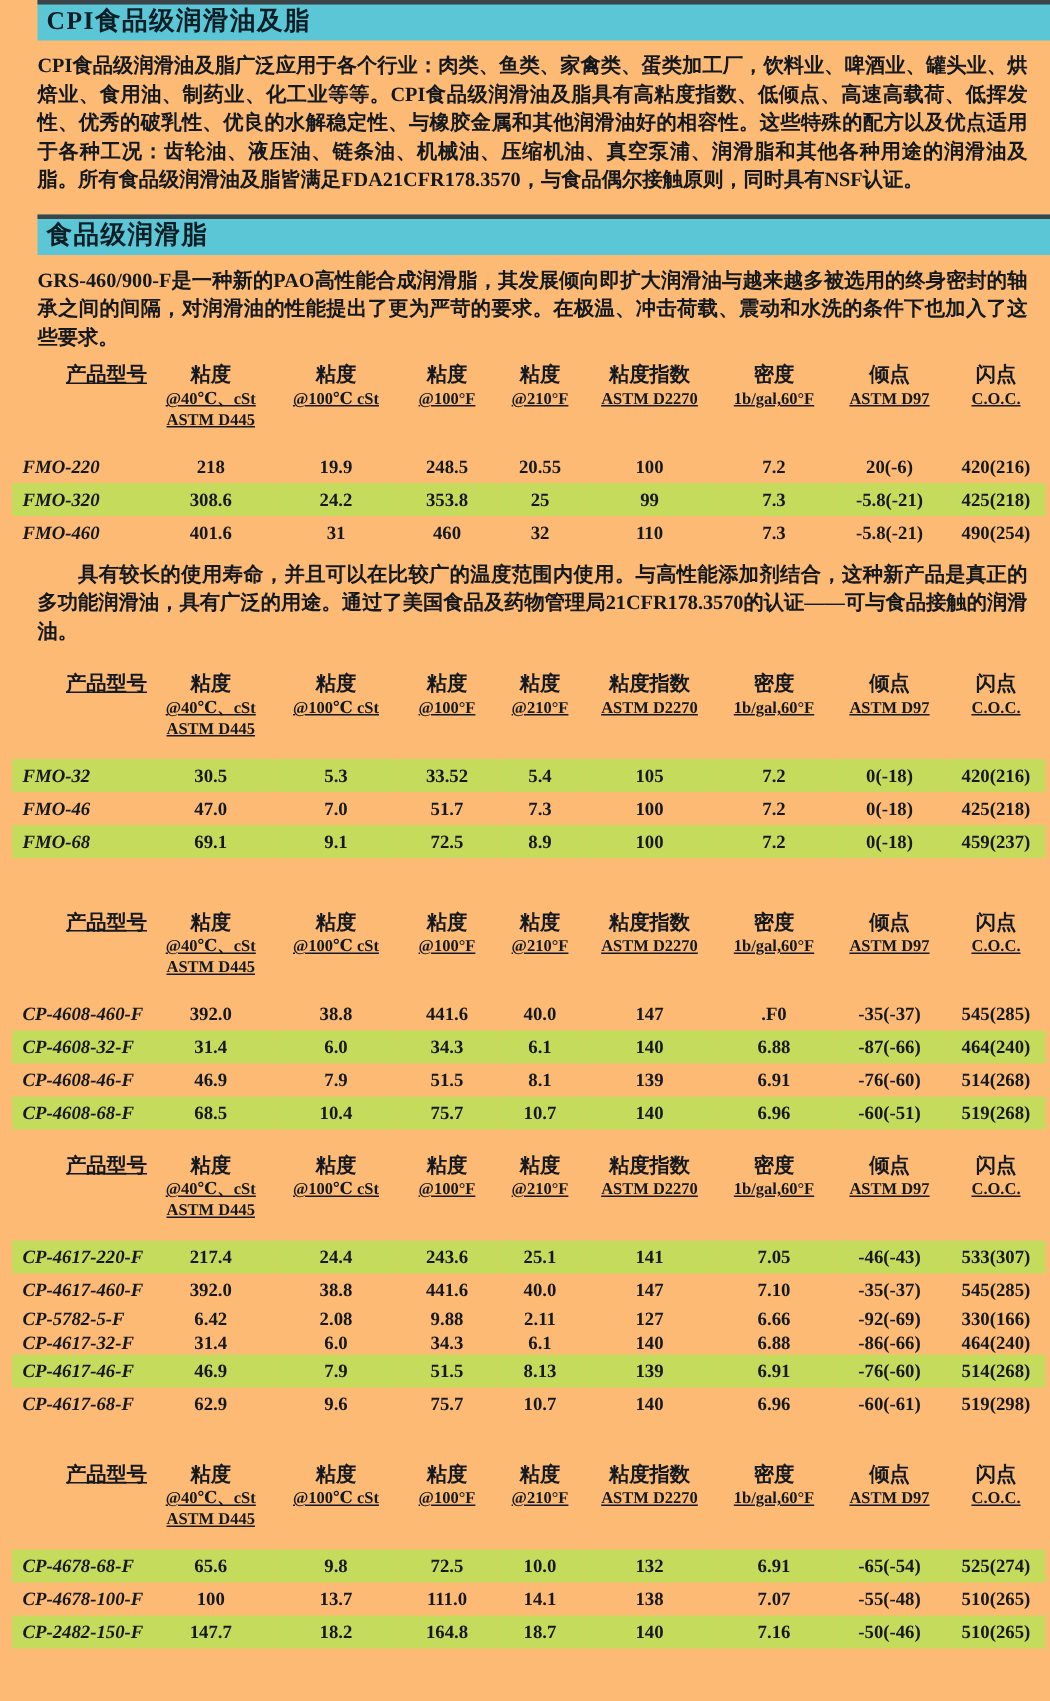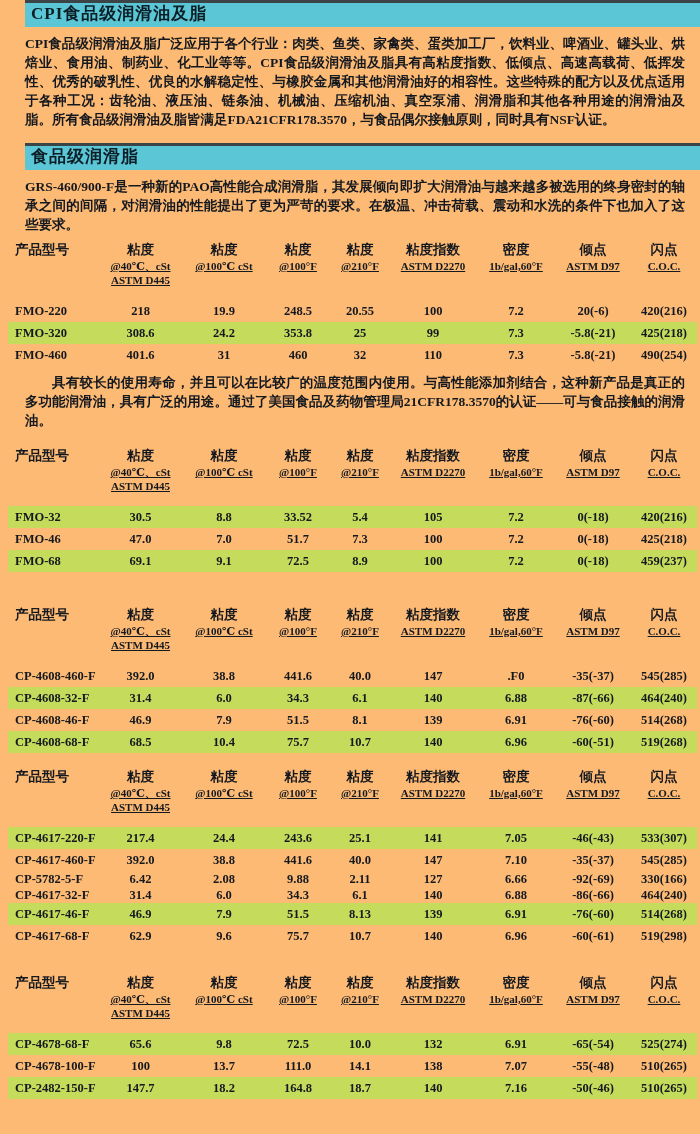--- a/index.html
+++ b/index.html
@@ -44,30 +44,30 @@
     table-layout:fixed;
     width:689px;
     font-size:12.5px;
   }
   table.spec th {
     vertical-align:top;
     text-align:center;
     font-weight:700;
     padding:0 0 13px 0;
   }
-  table.spec th.model-col { text-align:left; padding-left:7px; }
+  table.spec th.model-col { text-align:right; padding-left:7px;text-decoration:underline; }
   table.spec th .t  { font-size:13.5px; line-height:19px; }
   table.spec th .s  { font-size:11px;   line-height:14px;text-decoration:underline; }
   table.spec td {
     text-align:center;
     padding:4px 0 4px 0;
     line-height:14px;
     white-space:nowrap;
   }
-  table.spec td.model-col { text-align:left; padding-left:7px; }
+  table.spec td.model-col { text-align:left; padding-left:7px;font-style:italic; }
   table.spec tr.hl td { background:#c5db5c; }
   table.spec tr.tight td { padding:1px 0 1px 0; }
   table.spec tr.tight td.model-col { padding-left:7px; }
 </style>
 </head>
 <body>
 
 <div class="page">
 
   <div class="bar">
@@ -225,21 +225,21 @@
             <th>
               <div class="t">闪点</div>
               <div class="s">C.O.C.</div>
             </th>
           </tr>
         </thead>
         <tbody>
           <tr class="hl">
             <td class="model-col">FMO-32</td>
             <td>30.5</td>
-            <td>8.8</td>
+            <td>5.3</td>
             <td>33.52</td>
             <td>5.4</td>
             <td>105</td>
             <td>7.2</td>
             <td>0(-18)</td>
             <td>420(216)</td>
           </tr>
           <tr>
             <td class="model-col">FMO-46</td>
             <td>47.0</td>

